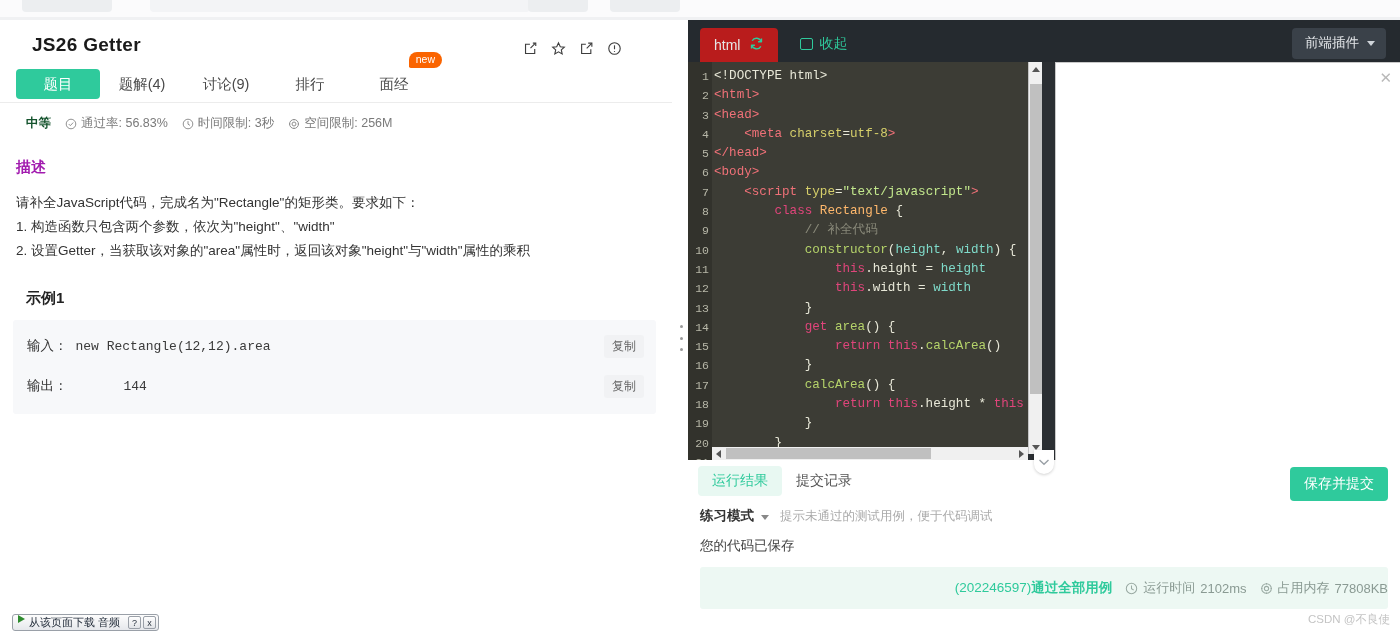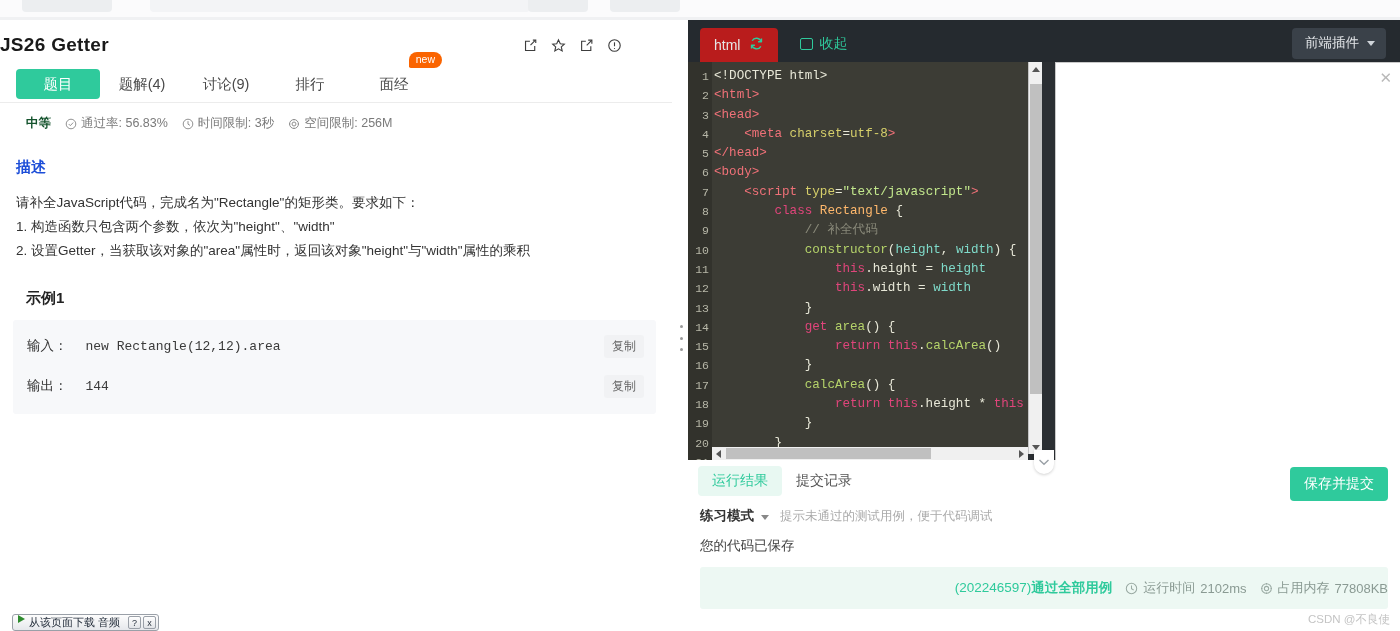--- a/index.html
+++ b/index.html
@@ -18,21 +18,21 @@
   .top-strip .gt2 { left:150px; width:380px; background:#f3f4f6; }
   .top-strip .gt3 { left:528px; width:60px; background:#eceef0;}
   .top-strip .gt4 { left:610px; width:70px; background:#eceef0;}
   .top-strip .line { position:absolute; left:0; bottom:0; width:1400px; height:3px; background:#f0f1f3; }
 
   
   .left-panel {
     position:absolute; left:0; top:20px; width:672px; height:611px;
     background:#ffffff; overflow:hidden;
   }
-  .prob-header { padding: 14px 20px 0 0; display:flex; align-items:flex-start; }
+  .prob-header { padding: 14px 20px 0 32px; display:flex; align-items:flex-end; }
   .prob-title {
     font-size:19px; font-weight:bold; color:#1a1a1a; letter-spacing:0.3px;
   }
   .header-icons { margin-left:auto; display:flex; gap:13px; padding-top:4px; padding-right:30px; }
   .hicon { width:15px; height:15px; color:#3d3d3d; cursor:pointer; display:block; }
   .hicon svg { display:block; }
 
   .tabs { position:relative; display:flex; align-items:center; margin-top:11px; padding-left:16px; height:34px; }
   .tab {
     height:30px; min-width:84px; padding:0 16px;
@@ -47,31 +47,31 @@
     padding:2px 7px 3px; border-radius:9px 9px 9px 2px;
     line-height:1;
   }
   .tabs-underline { position:absolute; left:0; right:0; bottom:-2px; height:1px; background:#ececec; }
 
   .meta-row { display:flex; align-items:center; gap:14px; padding:14px 0 0 26px; font-size:12.5px; color:#7a7a7a; }
   .meta-diff { color:#14532d; font-size:12.5px;font-weight:bold; }
   .meta-item { display:flex; align-items:center; gap:4px; }
   .meta-item svg { display:block; }
 
-  .section-h { font-size:15px; font-weight:bold; color:#1d4ed8; padding:26px 0 0 16px; }
+  .section-h { font-size:15px; font-weight:bold; color:#a21caf; padding:26px 0 0 16px; }
   .desc { padding:14px 16px 0 16px; font-size:13.5px; line-height:24px; color:#333; }
   .sample-h { font-size:15px; font-weight:bold; color:#222; padding:26px 0 0 16px;margin-left:10px; }
   .sample-box {
     margin:12px 16px 0 13px; background:#f7f8fa; border-radius:3px;
     padding:12px 0 14px 0;
   }
   .sample-line { display:flex; align-items:center; padding:0 12px 0 14px; height:28px; }
-  .sample-line + .sample-line { margin-top:12px; }
+  .sample-line + .sample-line { margin-top:12px;gap:48px; }
   .sample-label { font-size:13.5px; color:#333; }
-  .sample-code { font-family:"Liberation Mono", monospace; font-size:13px; color:#3a3a3a; margin-left:18px;text-align:center; }
+  .sample-code { font-family:"Liberation Mono", monospace; font-size:13px; color:#3a3a3a; margin-left:8px;text-align:center; }
   .copy-btn {
     margin-left:auto; font-size:12px; color:#666; background:#f1f2f4;
     border:none; padding:3px 8px; border-radius:3px; cursor:pointer;
     font-family:"Liberation Sans", sans-serif;
   }
 
   
   .drag-handle {
     position:absolute; left:677px; top:325px; width:8px; height:26px;
     display:flex; flex-direction:column; justify-content:space-between; align-items:center;

